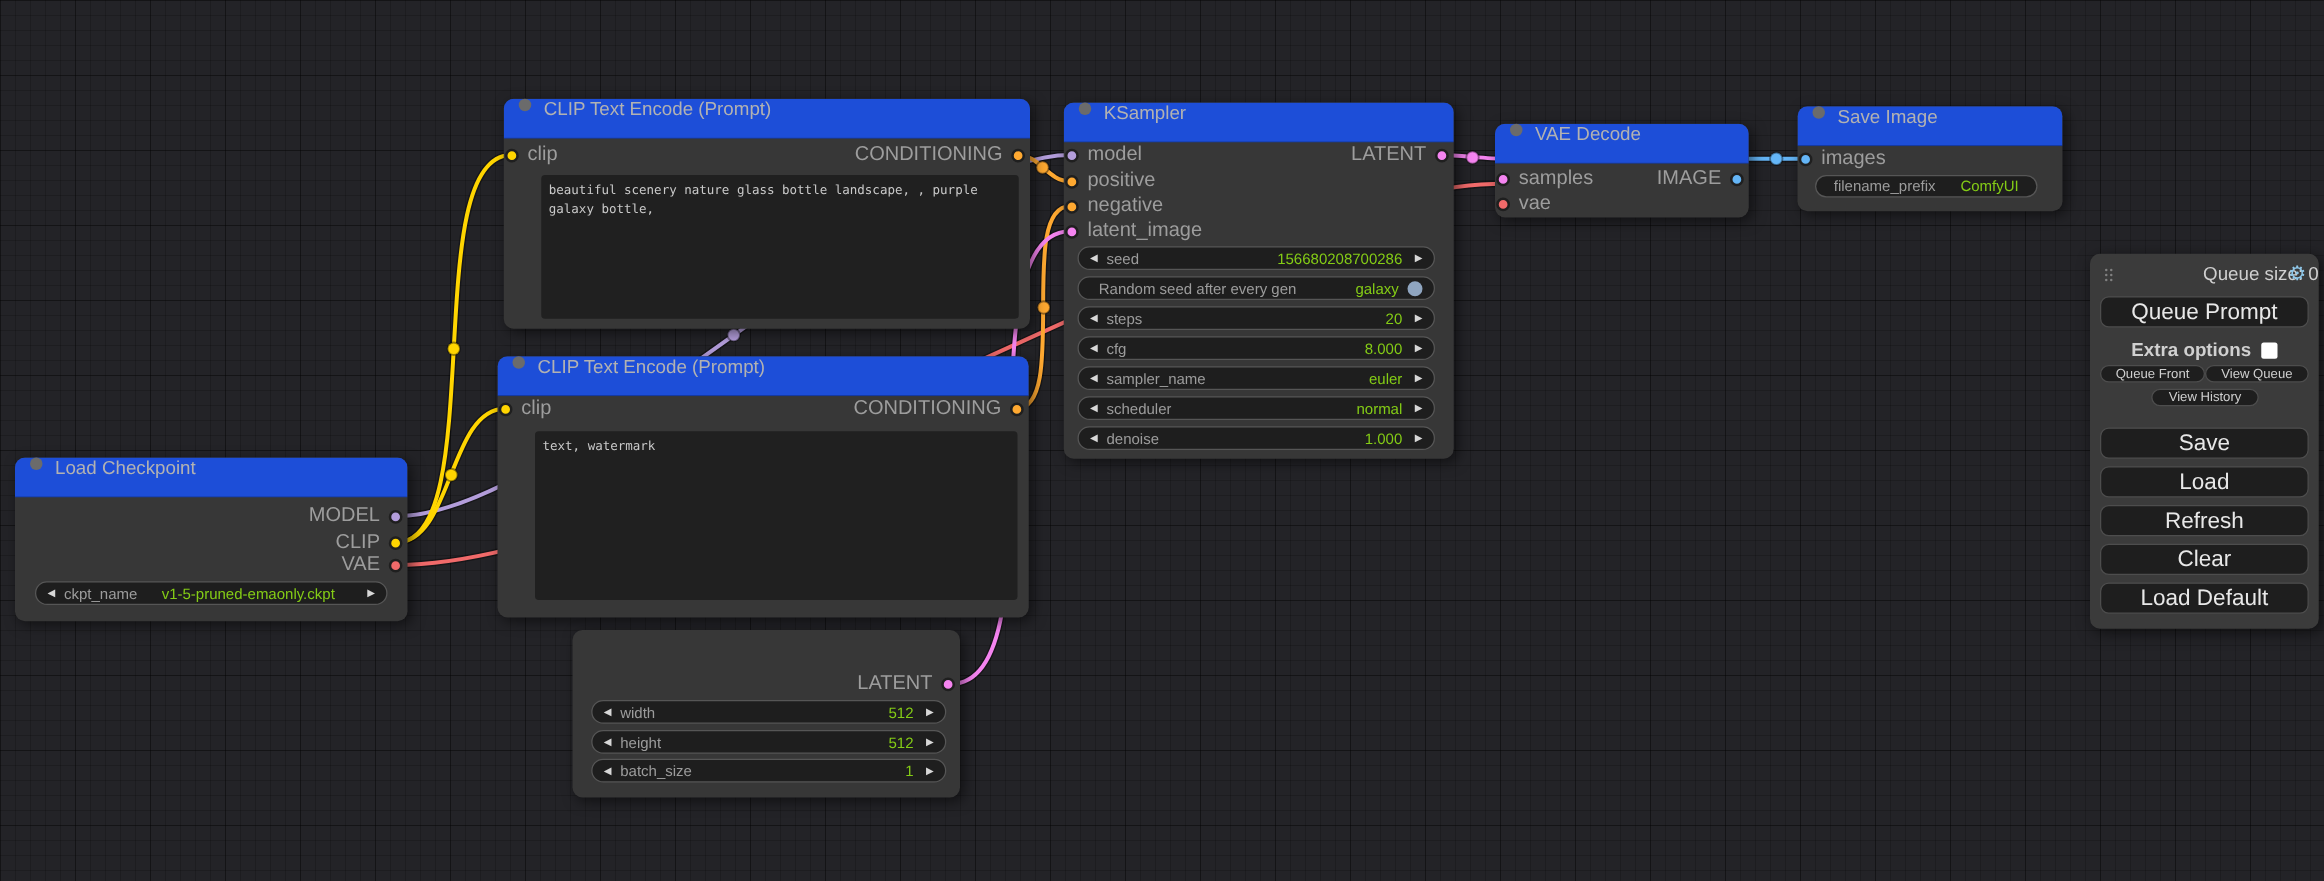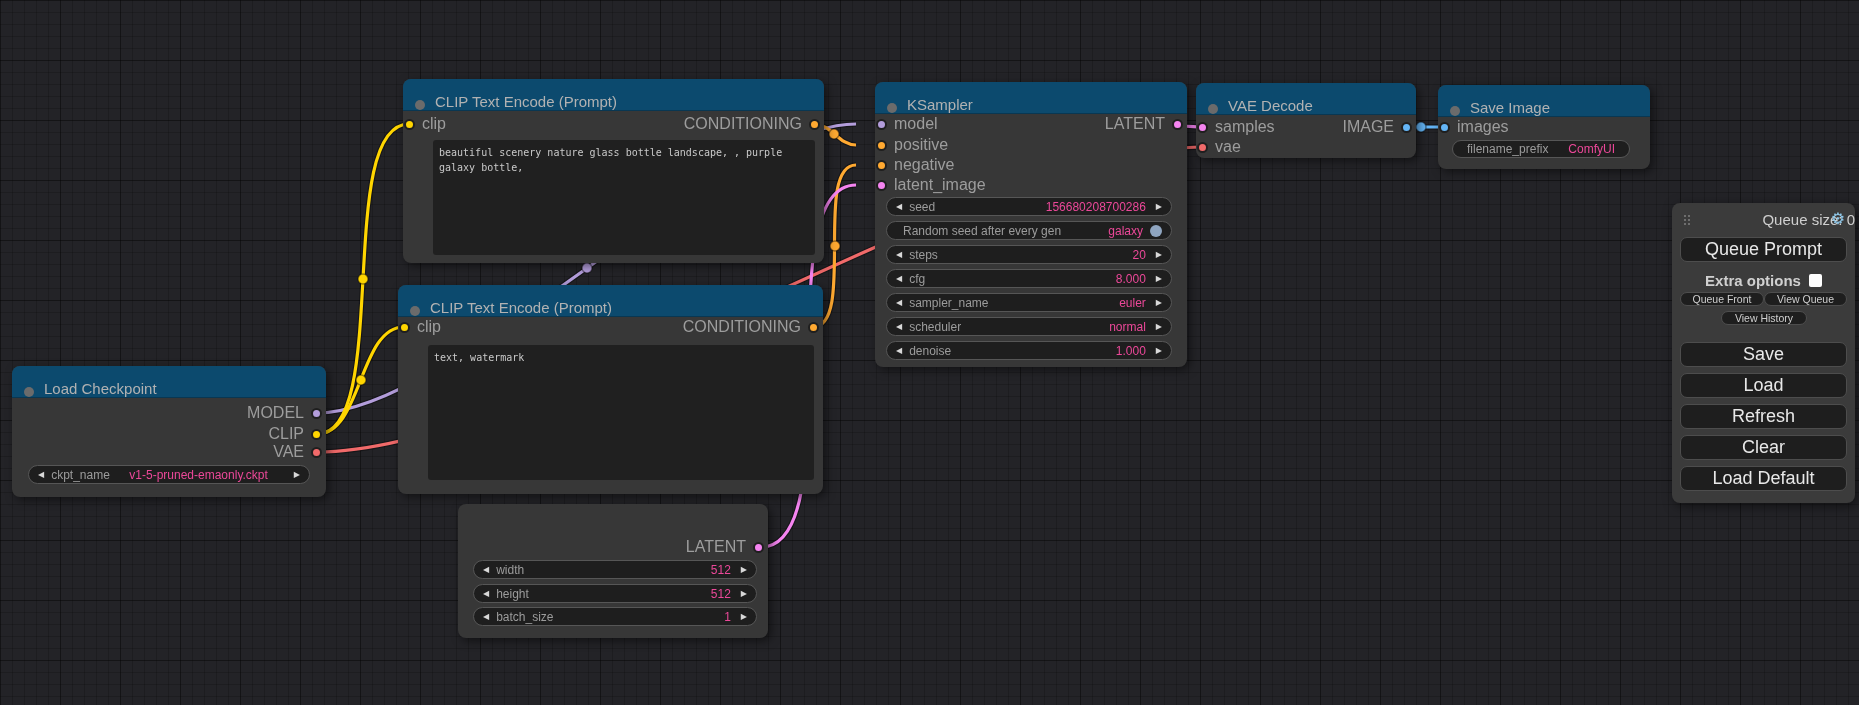--- a/index.html
+++ b/index.html
@@ -16,41 +16,41 @@
     position:relative;
     color:#aaa;
   }
   #wires { position:absolute; left:0; top:0; z-index:1; }
   .node {
     position:absolute; z-index:2;
     background:#373737; border-radius:8px;
     box-shadow:3px 3px 10px rgba(0,0,0,0.5);
   }
   .node-header {
-    height:32px; background:#0c4a6e; border-radius:8px 8px 0 0;
-    display:flex; align-items:flex-end; padding:0 10px;
+    height:32px; background:#1d4ed8; border-radius:8px 8px 0 0;
+    display:flex; align-items:flex-start; padding:0 10px;
     border-bottom:1px solid rgba(0,0,0,0.25);
   }
   .collapse-dot { width:10px; height:10px; border-radius:50%; background:#6b6b6b; margin:0 10px 0 2px; flex:none; }
   .node-title { font-size:15px; color:#b2b2b2; white-space:nowrap; }
   .slot { position:absolute; height:20px; display:flex; align-items:center; font-size:16px; color:#9d9d9d; white-space:nowrap; }
   .slot.in  { left:0; }
   .slot.out { right:0; flex-direction:row-reverse; }
   .port { width:11px; height:11px; border-radius:50%; border:2px solid #1f1f1f; flex:none; }
   .slot.in  .port { margin-left:1px; margin-right:7px; }
   .slot.out .port { margin-right:4px; margin-left:7px; }
   .widget {
     position:absolute; height:19px; background:#1e1e1e;
     border:1px solid #565656; border-radius:10px;
     display:flex; align-items:center; padding:0 9px;
     font-size:12px; color:#9c9c9c; white-space:nowrap;
   }
   .warrow { font-size:8px; color:#d8d8d8; flex:none; }
   .wlabel { margin-left:7px; overflow:hidden; }
-  .wvalue { margin-left:auto; color:#ec4899; }
+  .wvalue { margin-left:auto; color:#84cc16; }
   .wvalue.pad { margin-right:10px; }
   .toggle-dot { width:12px; height:12px; border-radius:50%; background:#8fa5c0; margin-left:7px; flex:none; }
   .prompt-box {
     position:absolute; background:#202020; border-radius:3px;
     font-family:"DejaVu Sans Mono", monospace; font-size:10px; line-height:1.5;
     color:#c9c9c9; padding:5px 6px; overflow:hidden; white-space:pre-wrap; word-break:break-word;margin-left:21px;
   }
   
   #queue-panel {
     position:absolute; z-index:3; background:#3b3b3b; border-radius:8px;
@@ -188,21 +188,21 @@
     <span class="warrow">▶</span>
   </div>
   <div class="widget" style="left:15px; right:11px; top:103px;">
     <span class="warrow">◀</span>
     <span class="wlabel">batch_size</span>
     <span class="wvalue pad">1</span>
     <span class="warrow">▶</span>
   </div>
 </div>
 
-<div class="node" style="left:851px; top:82px; width:312px; height:285px;margin-left:24px;">
+<div class="node" style="left:851px; top:82px; width:312px; height:285px;">
   <div class="node-header">
     <span class="collapse-dot"></span>
     <span class="node-title">KSampler</span>
   </div>
   <div class="slot in" style="top:32px;">
     <span class="port" style="background:#B39DDB;"></span>
     <span>model</span>
   </div>
   <div class="slot in" style="top:53px;">
     <span class="port" style="background:#FFA931;"></span>
@@ -256,21 +256,21 @@
     <span class="warrow">▶</span>
   </div>
   <div class="widget" style="left:11px; right:15px; top:259px;">
     <span class="warrow">◀</span>
     <span class="wlabel">denoise</span>
     <span class="wvalue pad">1.000</span>
     <span class="warrow">▶</span>
   </div>
 </div>
 
-<div class="node" style="left:1196px; top:83px; width:220px; height:75px;">
+<div class="node" style="left:1196px; top:99px; width:203px; height:75px;">
   <div class="node-header">
     <span class="collapse-dot"></span>
     <span class="node-title">VAE Decode</span>
   </div>
   <div class="slot in" style="top:34px;">
     <span class="port" style="background:#F584F0;"></span>
     <span>samples</span>
   </div>
   <div class="slot in" style="top:54px;">
     <span class="port" style="background:#F16A6A;"></span>

